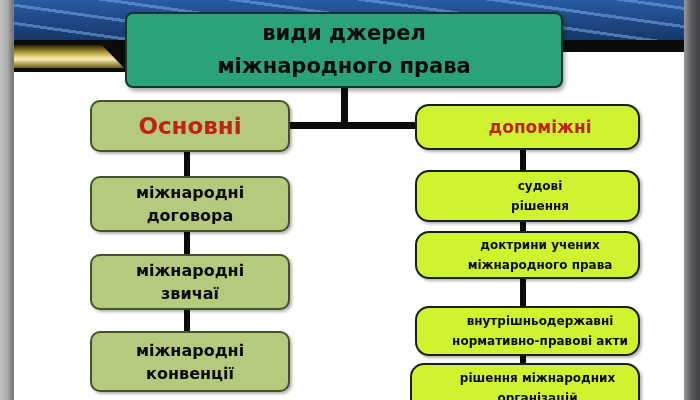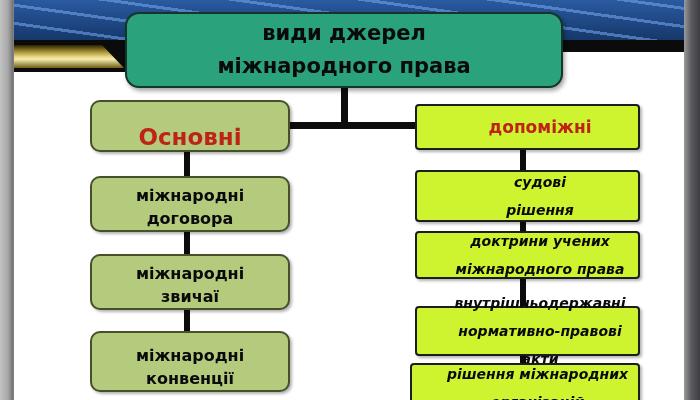--- a/index.html
+++ b/index.html
@@ -27,38 +27,37 @@
   .accent-svg { position:absolute; left:14px; top:36px; }
   
   .conn { position:absolute; background:#0c0c0c; z-index:1; }
   
   .box {
     position:absolute; z-index:2; box-sizing:border-box;
     display:flex; align-items:center; justify-content:center;
     text-align:center; font-weight:bold; white-space:pre-line; color:#0a0a0a;
   }
   .teal {
-    background:#2aa27c; border:2px solid #14352c; border-radius:14px;
+    background:#2aa27c; border:2px solid #14352c; border-radius:8px;
     font-size:21px; line-height:33px; box-shadow:2px 3px 4px rgba(0,0,0,0.35);
   }
   .olive {
     background:#b4cb7d; border:2px solid #44512a; border-radius:10px;
     box-shadow:2px 2px 3px rgba(0,0,0,0.3);
-    align-items:flex-end;
   }
   .lime {
-    background:#cdf42e; border:2px solid #1d1d1d; border-radius:4px;
+    background:#cdf42e; border:2px solid #1d1d1d; border-radius:14px;
     box-shadow:2px 2px 3px rgba(0,0,0,0.3);
     padding-left:25px;
   }
   .red-text { color:#bf2318; }
   .hdr-left  { font-size:23px; }
   .hdr-right { font-size:17px; }
   .item-left  { font-size:16px; line-height:23px; }
-  .item-right { font-size:14px; line-height:28px;font-style:italic; }
+  .item-right { font-size:12px; line-height:20px; }
 </style>
 </head>
 <body>
 
 <div class="stage">
 
   <div class="edge-left"></div>
   <div class="edge-right"></div>
   <div class="blue-band"></div>
   <svg class="accent-svg" width="670" height="44" viewBox="0 0 670 44">

